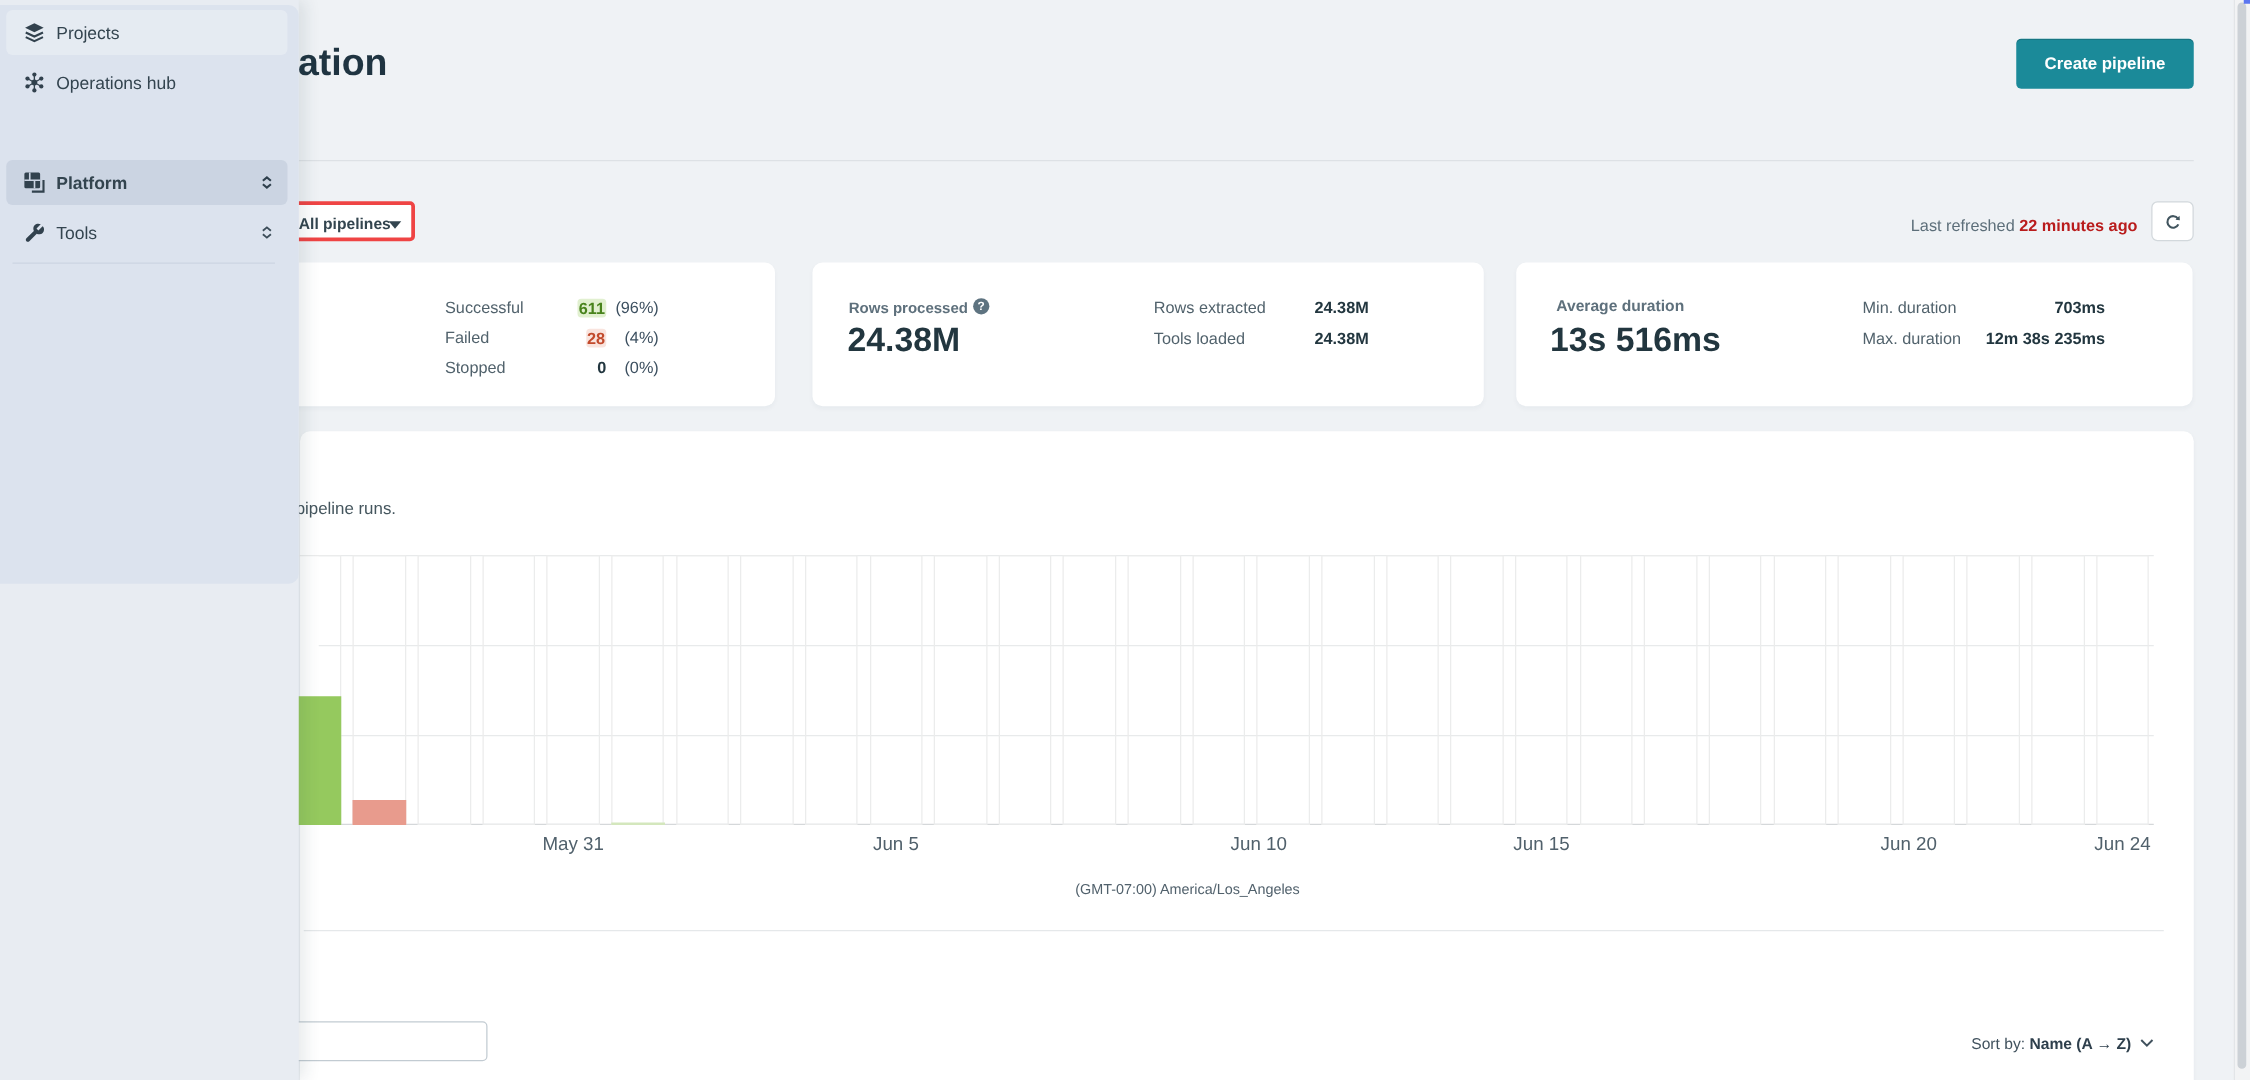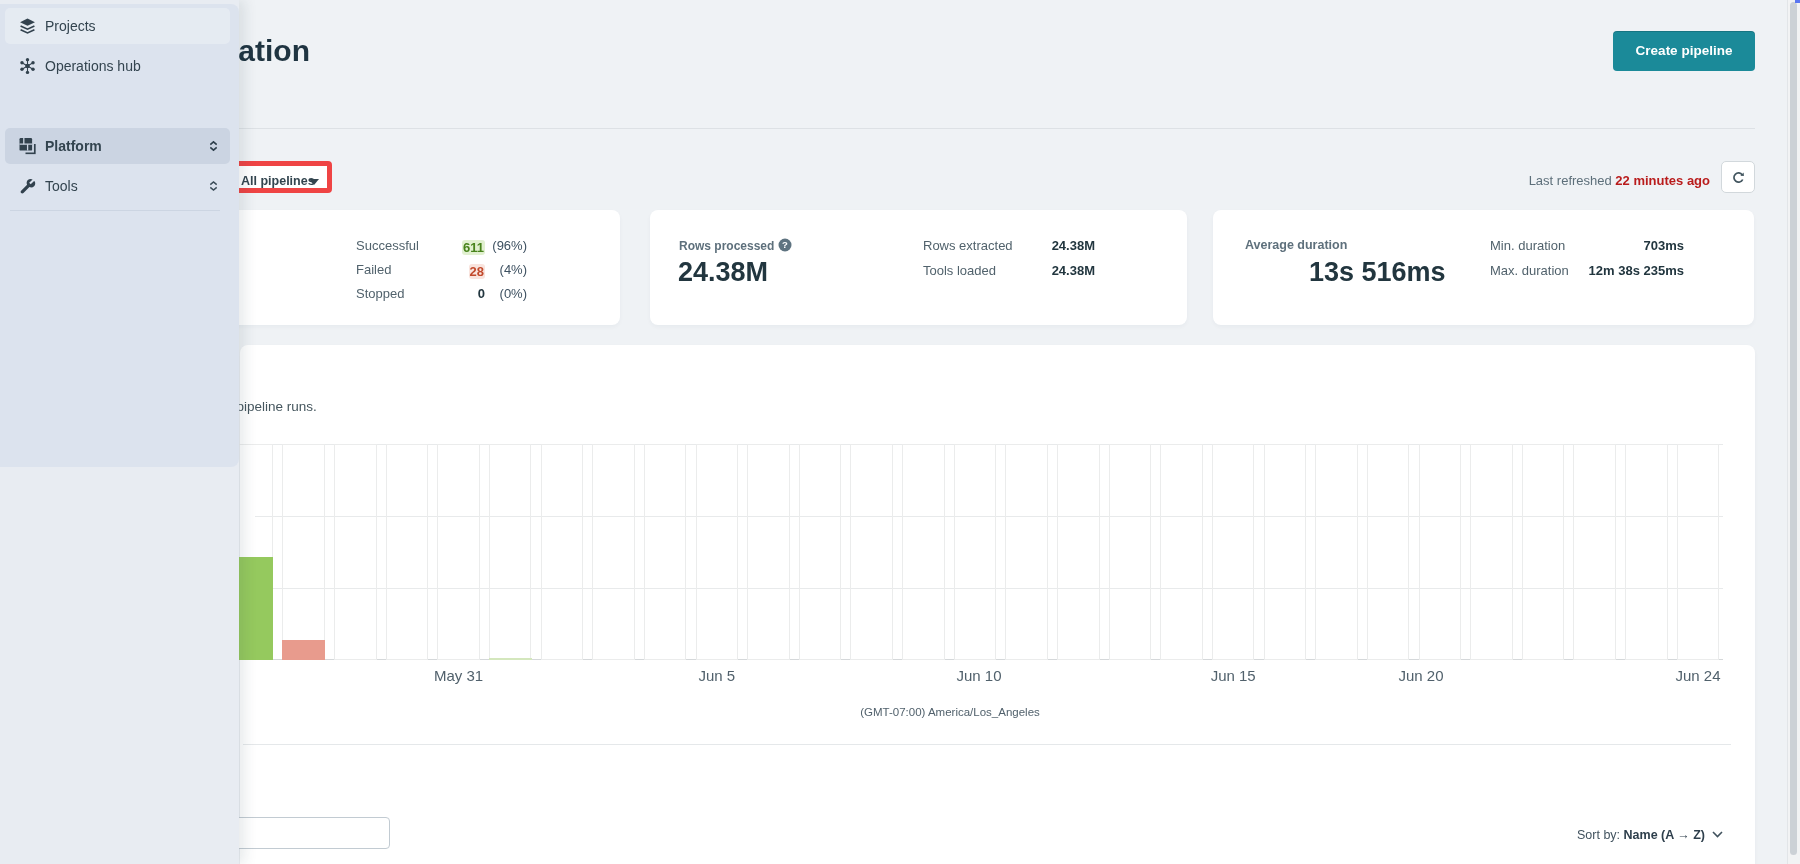--- a/index.html
+++ b/index.html
@@ -8,21 +8,21 @@
   .abs { position:absolute; }
 
   
   #content { position:absolute; left:0; top:0; width:1787px; height:864px; background:#eff2f5; }
   #title { position:absolute; top:35.5px; right:1477px; white-space:nowrap; }
   h1 { font-size:30px; font-weight:bold; line-height:1; color:#1f3441; letter-spacing:0; }
   #createbtn { position:absolute; left:1613px; top:31px; width:142px; height:40px; background:#1b8a99; border-radius:4px; color:#fff; font-weight:bold; font-size:13.5px; text-align:center; line-height:40px; box-shadow:inset 0 1px 0 rgba(0,0,0,0.15);}
   #hdrline { position:absolute; left:0; top:128px; width:1755px; height:1px; background:#dde1e5; }
 
   
-  #filterbtn { position:absolute; left:224px; top:161px; width:108px; height:32px; background:#fff; border:5px solid #ef4444; border-radius:4px; color:#33454f; font-weight:bold; font-size:12.5px; line-height:30px; padding-left:12px; }
+  #filterbtn { position:absolute; left:224px; top:161px; width:108px; height:32px; background:#fff; border:3px solid #ef4444; border-radius:4px; color:#33454f; font-weight:bold; font-size:12.5px; line-height:30px; padding-left:12px; }
   #filterbtn .caret { position:absolute; right:8px; top:13px; width:0; height:0; border-left:5px solid transparent; border-right:5px solid transparent; border-top:6px solid #33454f; }
   #refreshtxt { position:absolute; top:173px; right:77px; font-size:13px; color:#5d6f7a; }
   #refreshtxt b { color:#b91c1c; }
   #refreshbtn { position:absolute; left:1721px; top:161px; width:34px; height:32px; background:#fff; border:1px solid #d2d8dc; border-radius:5px; }
 
   
   .card { position:absolute; top:210px; height:115px; background:#fff; border-radius:8px; box-shadow:0 2px 4px rgba(30,51,65,0.04); }
   #card1 { left:48px; width:572px; }
   #card2 { left:650px; width:537px; }
   #card3 { left:1213px; width:541px; }
@@ -94,21 +94,21 @@
         <text x="7" y="10.4" text-anchor="middle" font-family="Liberation Sans" font-size="9.5" font-weight="bold" fill="#fff">?</text>
       </svg>
   </div>
   <div class="abs" style="left:678px; top:259px; font-size:27px; line-height:1; font-weight:bold; color:#22363f;">24.38M</div>
   <div class="abs" style="left:923px; top:238px; font-size:13px; color:#51626c;">Rows extracted</div>
   <div class="abs" style="left:923px; top:262.5px; font-size:13px; color:#51626c;">Tools loaded</div>
   <div class="abs" style="left:995px; top:238px; width:100px; text-align:right; font-size:13px; font-weight:bold; color:#22363f;">24.38M</div>
   <div class="abs" style="left:995px; top:262.5px; width:100px; text-align:right; font-size:13px; font-weight:bold; color:#22363f;">24.38M</div>
 
   <div class="abs" style="left:1245px; top:238px; font-size:12.5px; font-weight:bold; color:#5e707c;">Average duration</div>
-  <div class="abs" style="left:1309px; top:259px; font-size:27px; line-height:1; font-weight:bold; color:#22363f;">13s 516ms</div>
+  <div class="abs" style="left:1240px; top:259px; font-size:27px; line-height:1; font-weight:bold; color:#22363f;">13s 516ms</div>
   <div class="abs" style="left:1490px; top:238px; font-size:13px; color:#51626c;">Min. duration</div>
   <div class="abs" style="left:1490px; top:262.5px; font-size:13px; color:#51626c;">Max. duration</div>
   <div class="abs" style="left:1544px; top:238px; width:140px; text-align:right; font-size:13px; font-weight:bold; color:#22363f;">703ms</div>
   <div class="abs" style="left:1544px; top:262.5px; width:140px; text-align:right; font-size:13px; font-weight:bold; color:#22363f;">12m 38s 235ms</div>
 
   <div id="chartcard"></div>
   <div class="abs" style="left:236.5px; top:399px; font-size:13.5px; color:#45565e;">pipeline runs.</div>
 
   <div class="gridline" style="top:443.6px"></div>
   <div class="gridline" style="top:515.5px"></div>
@@ -145,23 +145,23 @@
 <div class="cell" style="left:1573.4px"></div>
 <div class="cell" style="left:1625.0px"></div>
 <div class="cell" style="left:1676.7px"></div>
 
   <div class="abs" style="left:230.7px; top:556.5px; width:42.6px; height:103px; background:#95c95e;"></div>
   <div class="abs" style="left:282.4px; top:639.7px; width:42.6px; height:20px; background:#e89b8d;"></div>
   <div class="abs" style="left:489.0px; top:657.5px; width:42.6px; height:2px; background:#d4e7bd;"></div>
 
   <div class="xlab" style="left:458.6px;">May 31</div>
   <div class="xlab" style="left:716.8px;">Jun 5</div>
-  <div class="xlab" style="left:979px;">Jun 10</div>
+  <div class="xlab" style="left:1007px;">Jun 10</div>
   <div class="xlab" style="left:1233.2px;">Jun 15</div>
-  <div class="xlab" style="left:1421px;">Jun 20</div>
+  <div class="xlab" style="left:1527px;">Jun 20</div>
   <div class="xlab" style="left:1698.0px;">Jun 24</div>
   <div id="tznote">(GMT-07:00) America/Los_Angeles</div>
 
   <div id="chartdivider"></div>
   <div id="searchbox"></div>
   <div id="sortctl">Sort by: <b>Name (A → Z)</b>&nbsp; <svg width="11" height="7" viewBox="0 0 11 7" style="vertical-align:1px;">
         <path d="M1 1 L5.5 5.5 L10 1" fill="none" stroke="#41525e" stroke-width="1.6"></path>
       </svg></div>
 
   <div id="sbtrack"></div>

